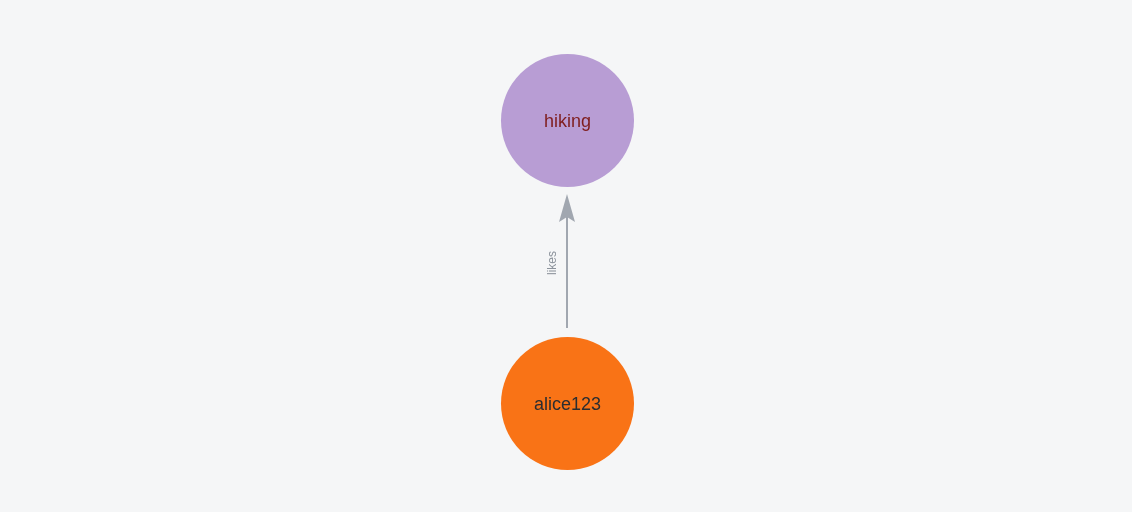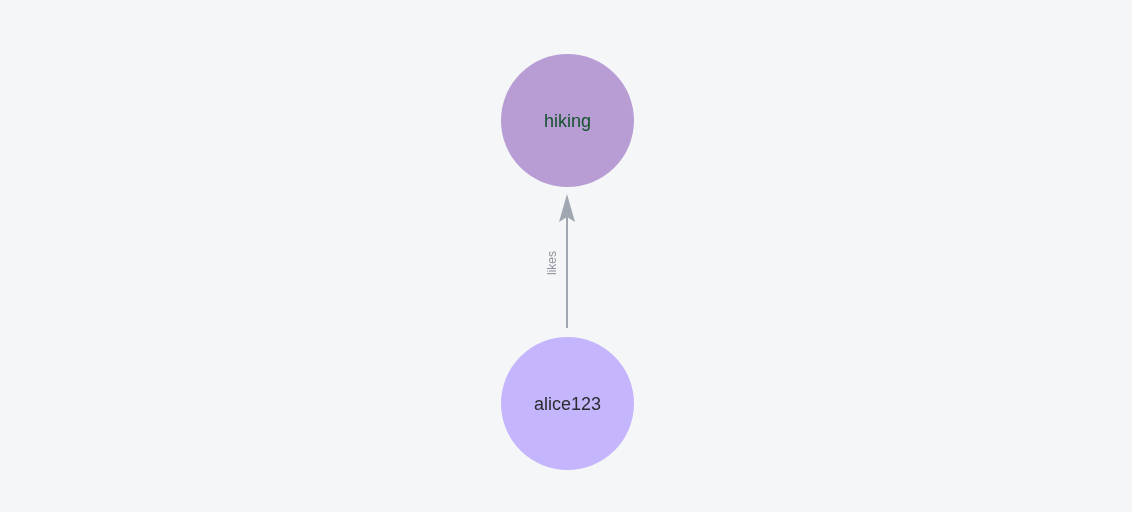--- a/index.html
+++ b/index.html
@@ -61,20 +61,20 @@
 <div class="canvas" style="background: rgb(245, 246, 247);">
 
   <svg class="edge-svg" width="1132" height="512">
     <line class="edge-line" x1="567" y1="328" x2="567" y2="216" style="stroke: rgb(161, 167, 176);"></line>
     <path d="M 567 194 L 559 222 L 567 217 L 575 222 Z" style="fill: rgb(161, 167, 176);"></path>
   </svg>
 
   <div class="edge-label" style="color: rgb(139, 146, 155);">likes</div>
 
   <div class="node node-top" style="background: rgb(184, 157, 212);">
-    <span class="node-label" style="color: #14532d;">hiking</span>
+    <span class="node-label" style="color: #7f1d1d;">hiking</span>
   </div>
 
-  <div class="node node-bottom" style="background: #c4b5fd;">
+  <div class="node node-bottom" style="background: #f97316;">
     <span class="node-label" style="color: rgb(43, 45, 48);">alice123</span>
   </div>
 
 </div>
 
 </body></html>

